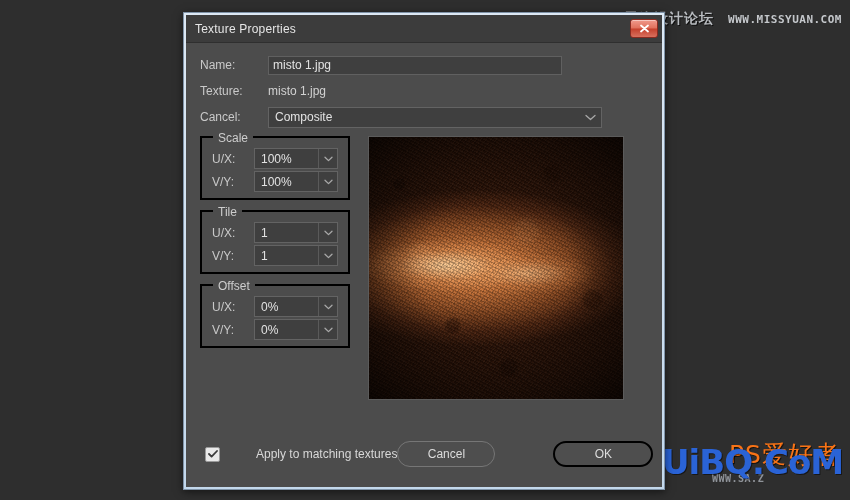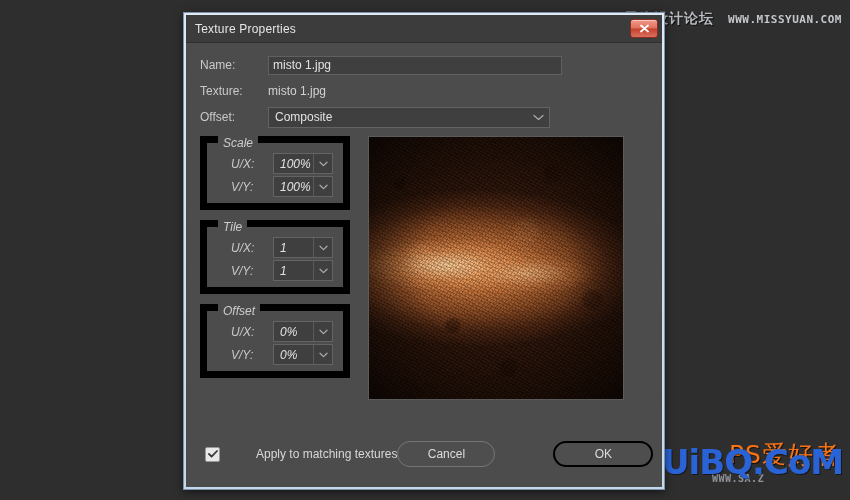--- a/index.html
+++ b/index.html
@@ -135,33 +135,32 @@
   }
   .combo .carrow {
     width: 18px;
     height: 100%;
     border-left: 1px solid #5a5a5a;
     display: flex;
     align-items: center;
     justify-content: center;
     flex: none;
   }
-  .combo.wide { width: 282px; gap: 21px; }
+  .combo.wide { width: 334px; gap: 21px; }
   .combo.wide .carrow { border-left: none; width: 22px; }
   .combo.small { width: 95px; }
 
   
   .group {
     position: relative;
-    border: 7px solid #000000;
-    padding: 13px 10px 9px 24px;
+    border: 2px solid #000000;
+    padding: 13px 10px 9px 10px;
     margin-bottom: 10px;
     width: 150px;
     box-sizing: border-box;
-    font-style: italic;
   }
   .group-legend {
     position: absolute;
     top: -7px;
     left: 11px;
     background: #4c4c4c;
     padding: 0 5px;
     color: #cdcdcd;
     font-size: 12px;
   }
@@ -374,21 +373,21 @@
           <span class="flabel">Name:</span>
           <input class="text-input" type="text" value="misto 1.jpg" style="">
         </div>
 
         <div class="frow">
           <span class="flabel">Texture:</span>
           <span class="static-val">misto 1.jpg</span>
         </div>
 
         <div class="frow">
-          <span class="flabel">Offset:</span>
+          <span class="flabel">Cancel:</span>
           <div class="combo wide">
             <span class="cval">Composite</span>
             <span class="carrow">
               <svg width="11" height="7" viewBox="0 0 11 7">
                 <path d="M1 1.5 L5.5 5.5 L10 1.5" stroke="#a8a8a8" stroke-width="1.3" fill="none" stroke-linecap="round" stroke-linejoin="round"></path>
               </svg>
             </span>
           </div>
         </div>
 

